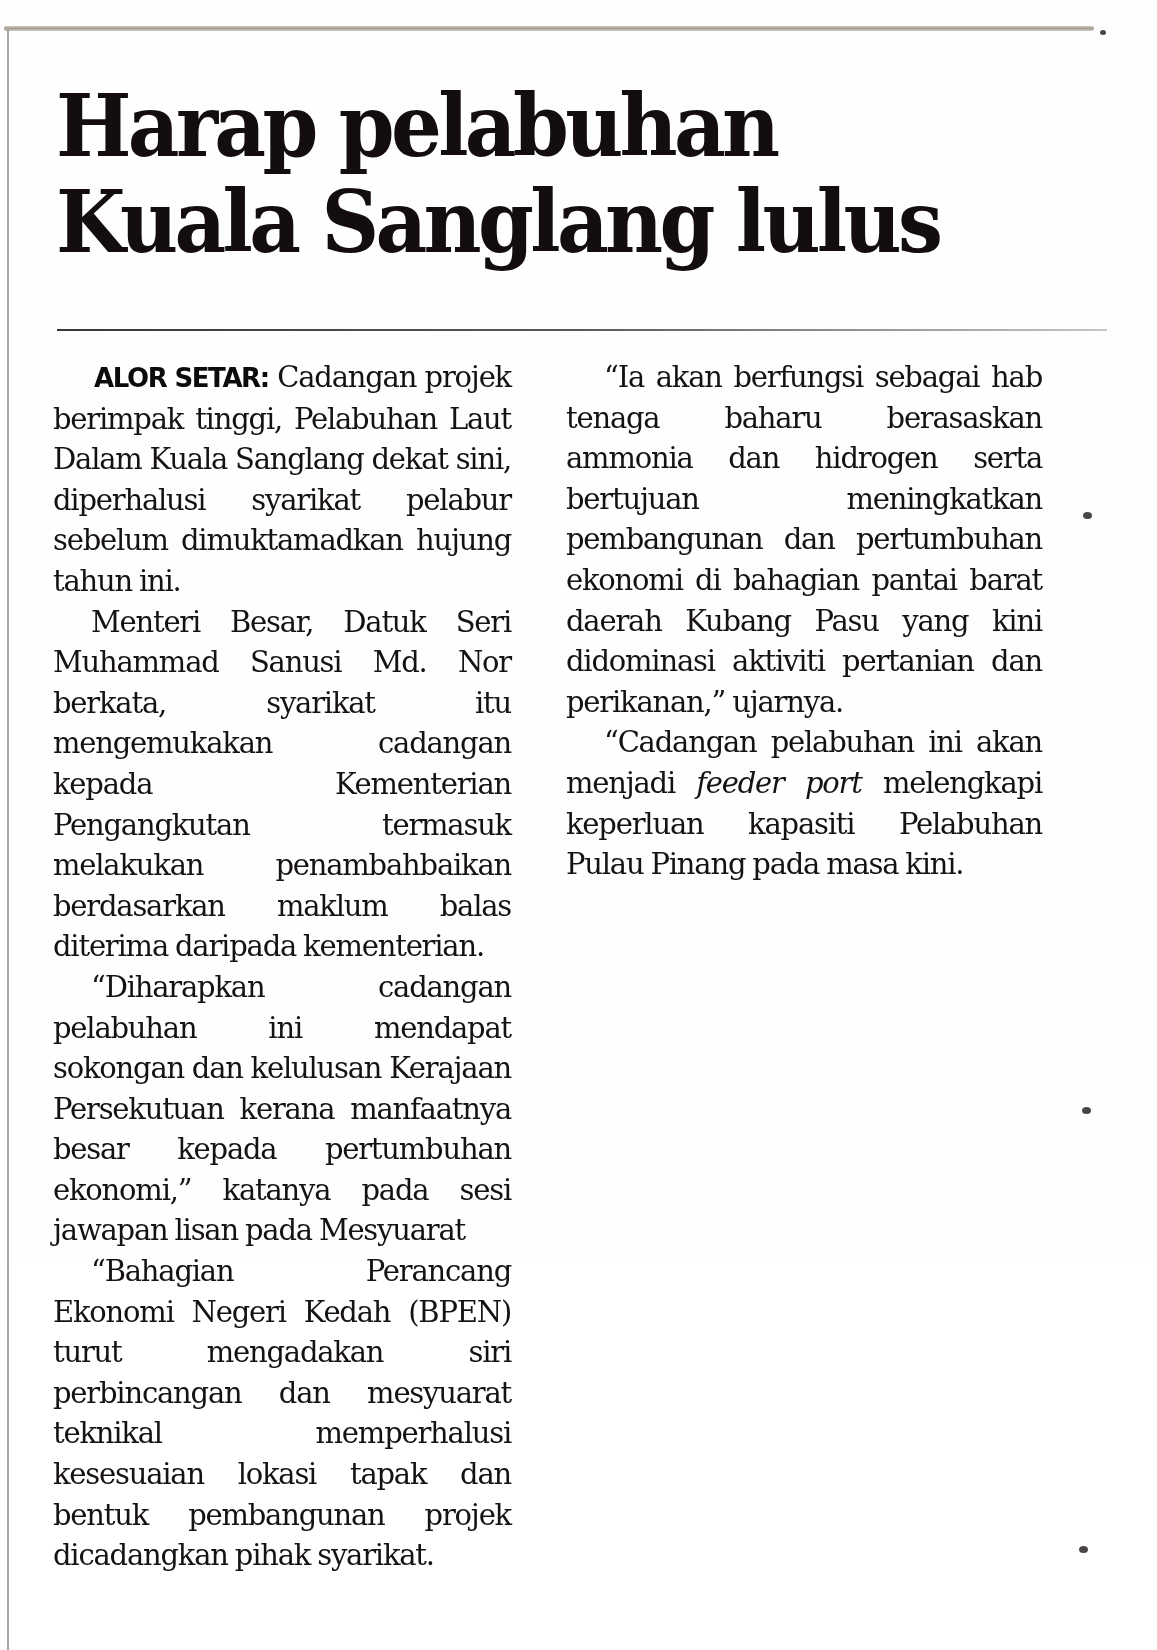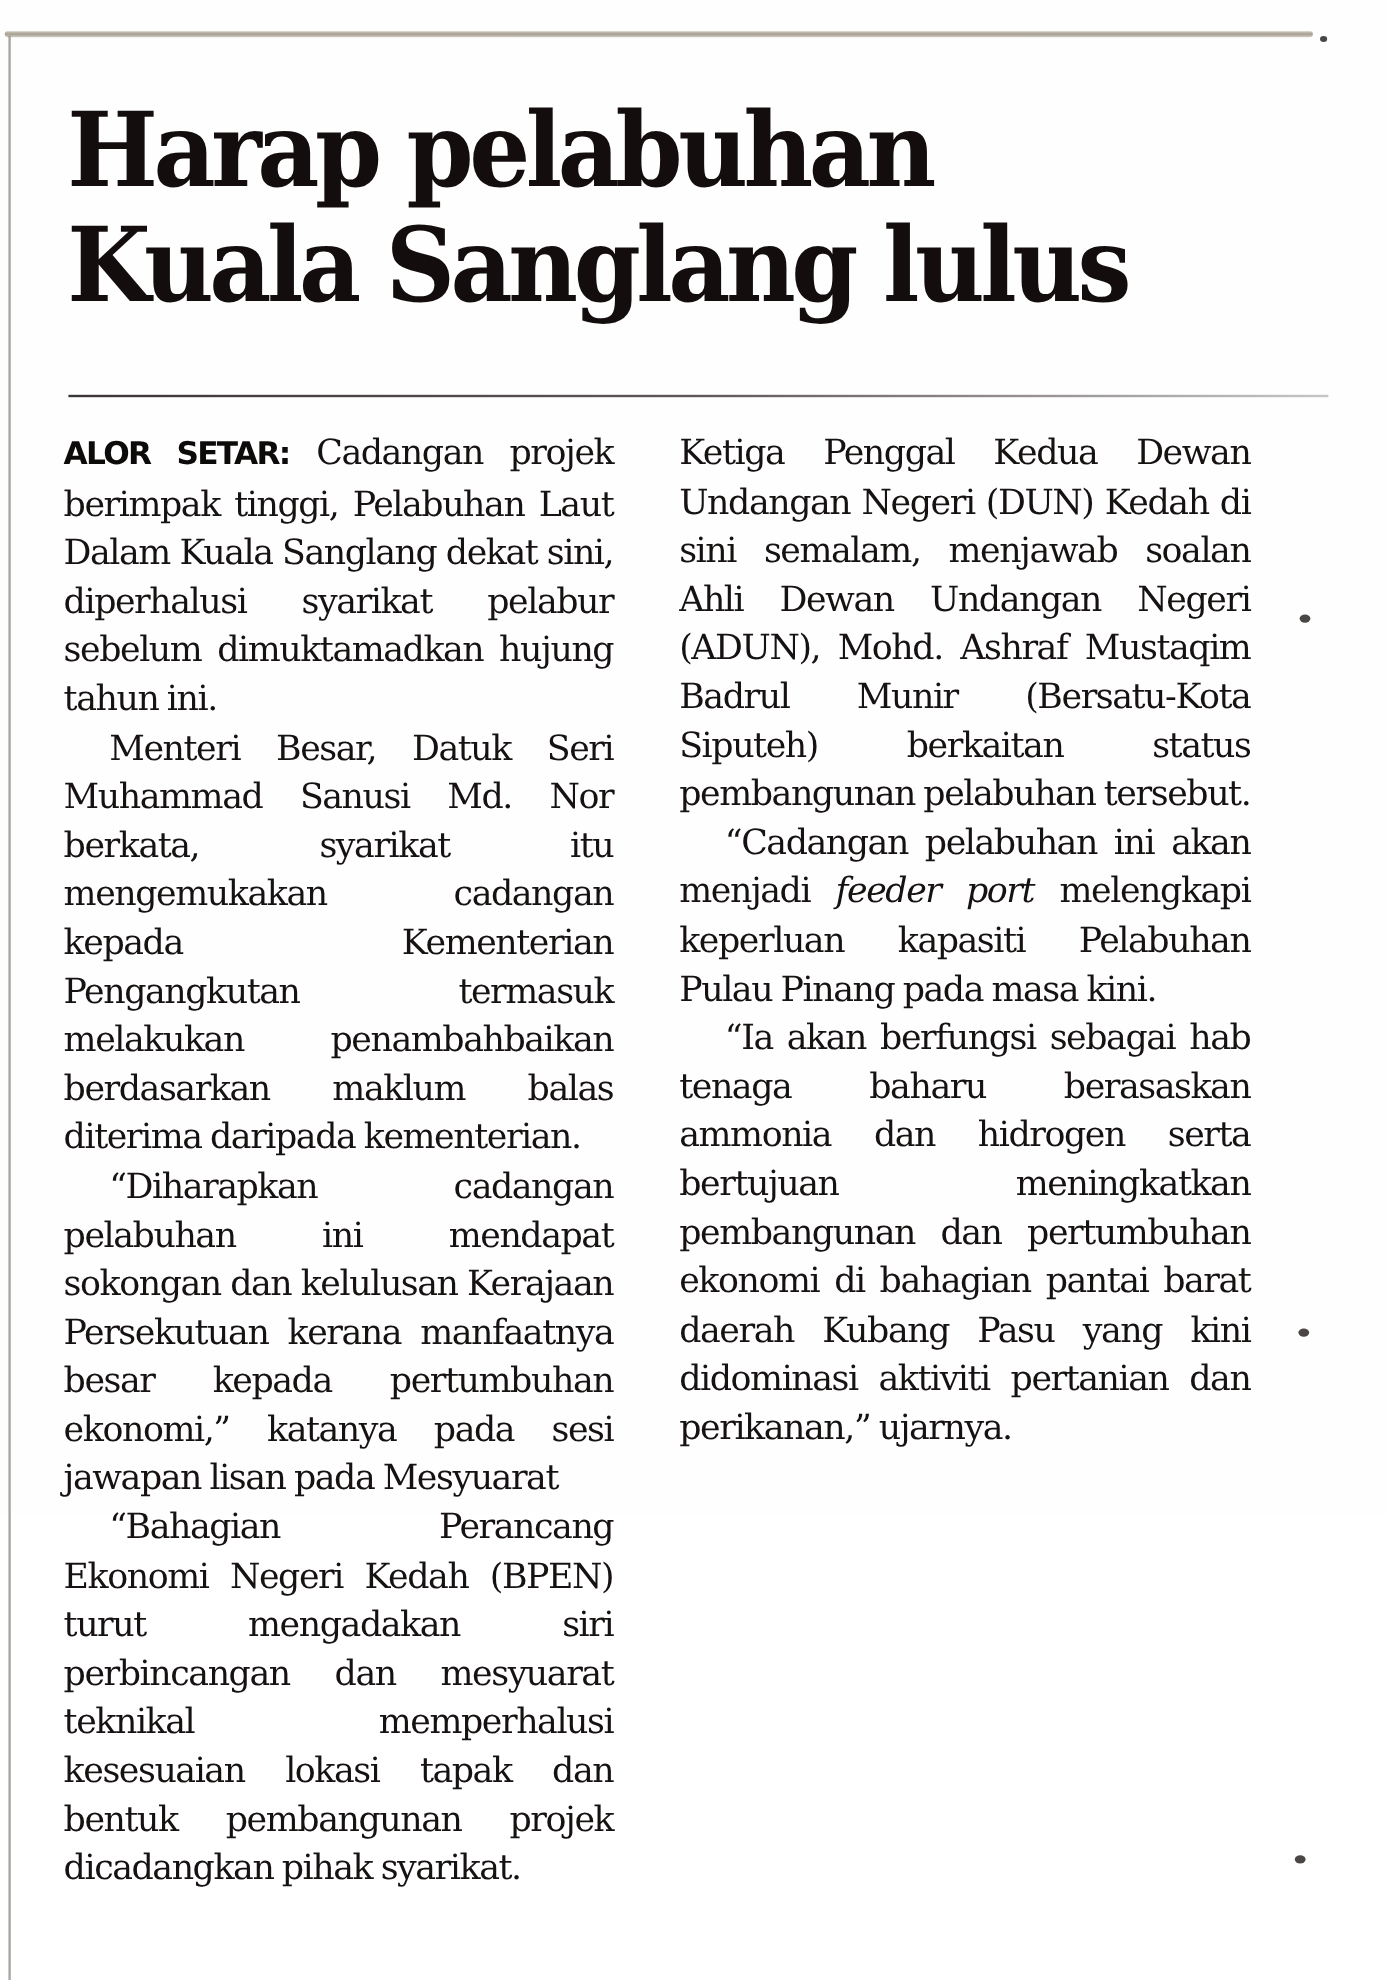--- a/index.html
+++ b/index.html
@@ -75,20 +75,21 @@
       margin: 0;
       text-indent: 38px;
     }
     .column p.first { text-indent: 0; }
     .dateline {
       font-family: "DejaVu Sans", "Liberation Sans", sans-serif;
       font-weight: bold;
       font-size: 26px;
       letter-spacing: -1.4px;
       color: #0d0a0a;
+      margin-left: 41px;
     }
     .column em { font-style: italic; }
     .speck {
       position: absolute;
       width: 9px; height: 7px;
       border-radius: 50%;
       background: #2b2626;
       opacity: 0.85;
     }
   </style>
@@ -108,22 +109,21 @@
   <div class="head-rule"></div>
 
   <div class="column col-left">
     <p class="first"><span class="dateline">ALOR SETAR:</span> <span>Cadangan projek berimpak tinggi, Pelabuhan Laut Dalam Kuala Sanglang dekat sini, diperhalusi syarikat pelabur sebelum dimuktamadkan hujung tahun ini.</span></p>
     <p>Menteri Besar, Datuk Seri Muhammad Sanusi Md. Nor berkata, syarikat itu mengemukakan cadangan kepada Kementerian Pengangkutan termasuk melakukan penambahbaikan berdasarkan maklum balas diterima daripada kementerian.</p>
     <p>“Diharapkan cadangan pelabuhan ini mendapat sokongan dan kelulusan Kerajaan Persekutuan kerana manfaatnya besar kepada pertumbuhan ekonomi,” katanya pada sesi jawapan lisan pada Mesyuarat</p>
     <p>“Bahagian Perancang Ekonomi Negeri Kedah (BPEN) turut mengadakan siri perbincangan dan mesyuarat teknikal memperhalusi kesesuaian lokasi tapak dan bentuk pembangunan projek dicadangkan pihak syarikat.</p>
   </div>
 
   <div class="column col-right">
-    <p class="first">Ketiga Penggal Kedua Dewan Undangan Negeri (DUN) Kedah di sini semalam, menjawab soalan Ahli Dewan Undangan Negeri (ADUN), Mohd. Ashraf Mustaqim Badrul Munir (Bersatu-Kota Siputeh) berkaitan status pembangunan pelabuhan tersebut.</p>
+    <p>“Ia akan berfungsi sebagai hab tenaga baharu berasaskan ammonia dan hidrogen serta bertujuan meningkatkan pembangunan dan pertumbuhan ekonomi di bahagian pantai barat daerah Kubang Pasu yang kini didominasi aktiviti pertanian dan perikanan,” ujarnya.</p>
     <p><span>“Cadangan pelabuhan ini akan menjadi</span> <em>feeder port</em> <span>melengkapi keperluan kapasiti Pelabuhan Pulau Pinang pada masa kini.</span></p>
-    <p>“Ia akan berfungsi sebagai hab tenaga baharu berasaskan ammonia dan hidrogen serta bertujuan meningkatkan pembangunan dan pertumbuhan ekonomi di bahagian pantai barat daerah Kubang Pasu yang kini didominasi aktiviti pertanian dan perikanan,” ujarnya.</p>
   </div>
 
   <div class="speck" style="left:1083px; top:512px;"></div>
   <div class="speck" style="left:1082px; top:1107px;"></div>
   <div class="speck" style="left:1079px; top:1546px;"></div>
   <div class="speck" style="left:1100px; top:30px; width:6px; height:5px;"></div>
 </div>
 
 </body></html>

